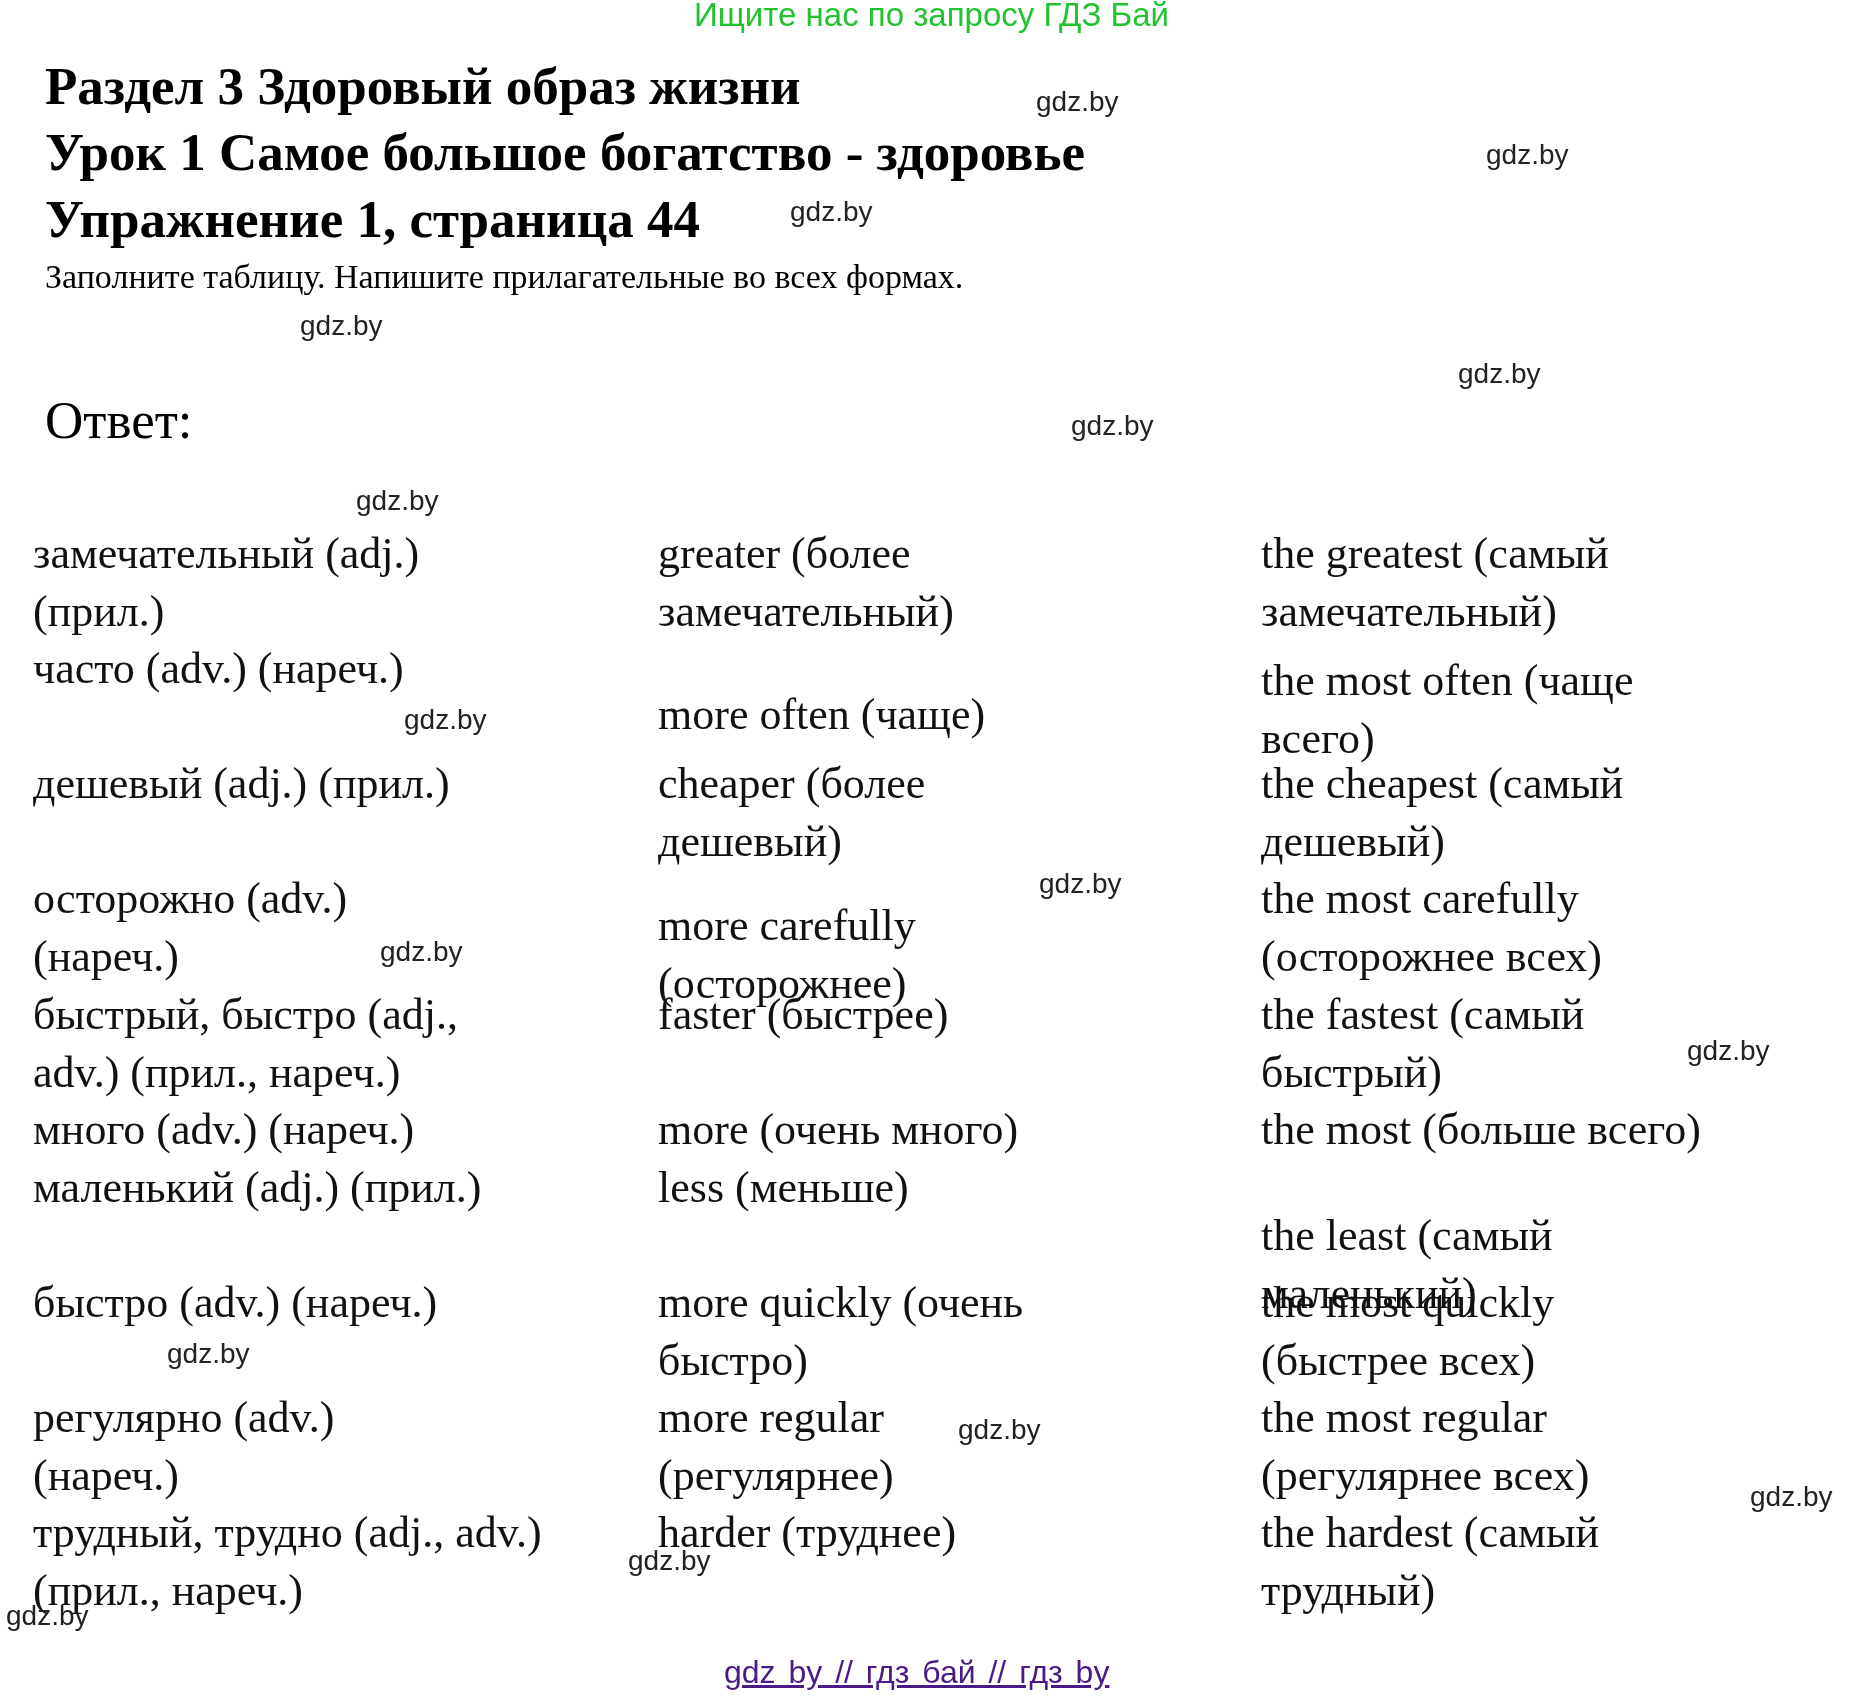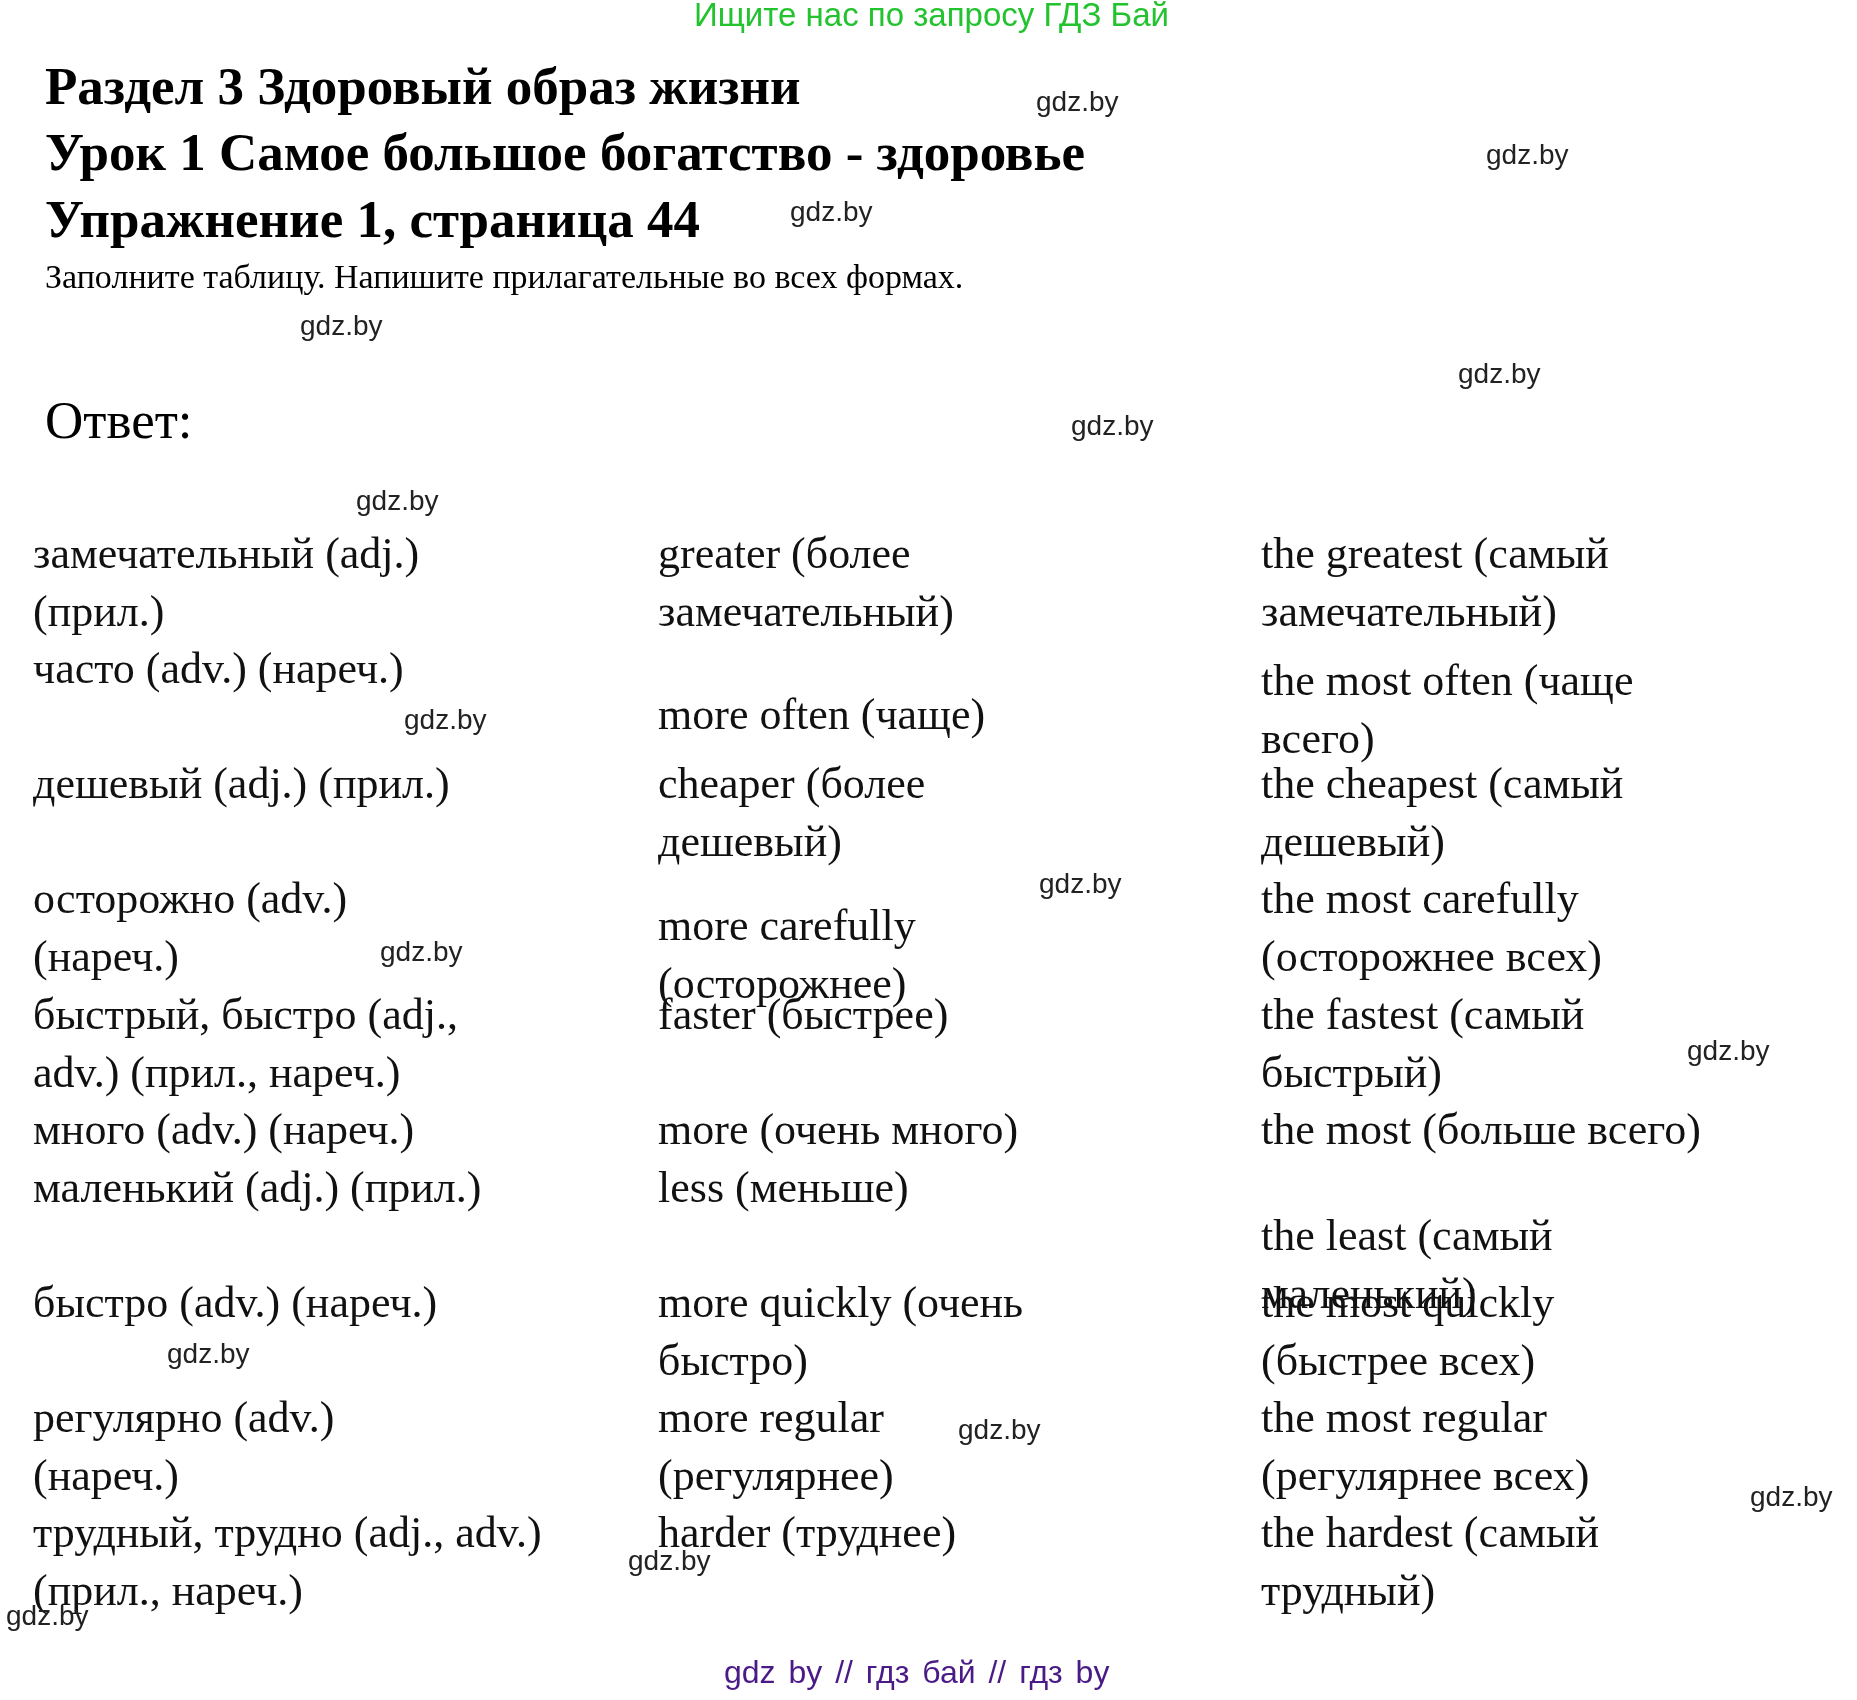--- a/index.html
+++ b/index.html
@@ -7,21 +7,21 @@
   .abs { position: absolute; white-space: nowrap; }
   .top-banner { left: 694px; top: -4px; font-family: "Liberation Sans", sans-serif; font-size: 33px; color: #22c32e; }
   .heading { left: 45px; font-family: "Liberation Serif", serif; font-weight: bold; font-size: 53px; color: #000; }
   .instruction { left: 45px; top: 258px; font-family: "Liberation Serif", serif; font-size: 34px; color: #000; }
   .answer-label { left: 45px; top: 390px; font-family: "Liberation Serif", serif; font-size: 53px; color: #000; }
   .wm { font-family: "Liberation Sans", sans-serif; font-size: 28px; color: #222; }
   .cell { font-family: "Liberation Serif", serif; font-size: 44px; color: #111; line-height: 57.6px; white-space: normal; }
   .c1 { left: 33px; width: 600px; }
   .c2 { left: 658px; width: 560px; }
   .c3 { left: 1261px; width: 600px; }
-  .bottom-links { left: 724px; top: 1654px; font-family: "Liberation Sans", sans-serif; font-size: 32px; color: #4a1a86; word-spacing: 4px; }
+  .bottom-links { left: 724px; top: 1654px; font-family: "Liberation Sans", sans-serif; font-size: 32px; color: #4a1a86; word-spacing: 4px; text-decoration: underline; }
 </style>
 </head>
 <body>
 
 <div class="abs top-banner">Ищите нас по запросу ГДЗ Бай</div>
 
 <div class="abs heading" style="top:56px;">Раздел 3 Здоровый образ жизни</div>
 <div class="abs heading" style="top:122px;">Урок 1 Самое большое богатство - здоровье</div>
 <div class="abs heading" style="top:189px;">Упражнение 1, страница 44</div>
 

